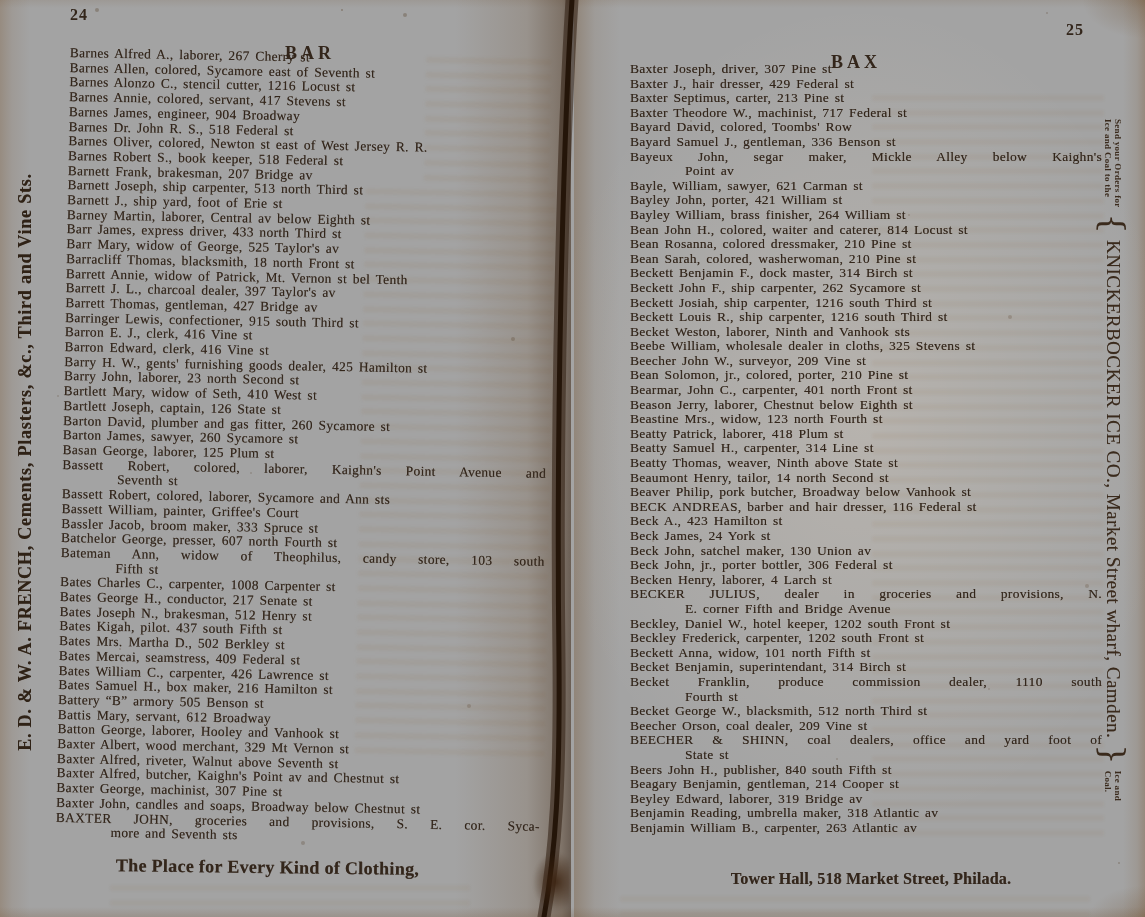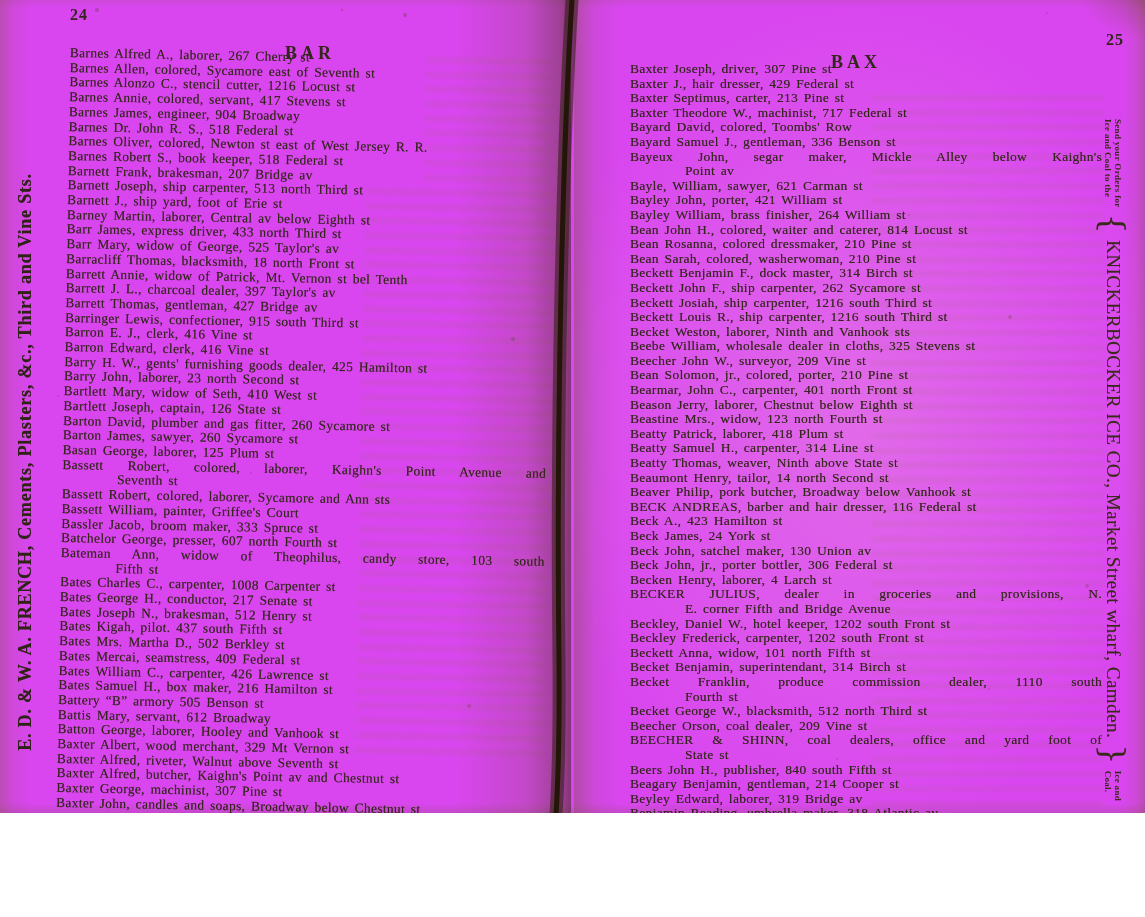--- a/index.html
+++ b/index.html
@@ -1,18 +1,18 @@
 <!DOCTYPE html>
 <html><head>
 <meta charset="utf-8">
 <style>
   html,body{margin:0;padding:0;}
   #canvas{
-    position:relative; width:1145px; height:813px; overflow:hidden;
-    background:#d946ef;
+    position:relative; width:1145px; height:917px; overflow:hidden;
+    background:#a3a3a3;
     font-family:"Liberation Serif", serif;
     color:#33261b;
   }
   
   .shading{
     position:absolute; inset:0; pointer-events:none;
     background:
       radial-gradient(90px 55px at 1145px 0px, rgba(110,78,45,.38), rgba(110,78,45,0) 70%),
       radial-gradient(80px 45px at 1145px 917px, rgba(110,78,45,.30), rgba(110,78,45,0) 70%),
       radial-gradient(400px 520px at 860px 420px, rgba(255,236,212,.22), rgba(255,236,212,0) 80%),
@@ -280,21 +280,21 @@
         </div>
       </div>
 
     <div class="footer-ad" id="footer-left">The Place for Every Kind of Clothing,</div>
 
     <div class="side-left">E. D. &amp; W. A. FRENCH, Cements, Plasters, &amp;c., Third and Vine Sts.</div>
   </div>
 
   <div style="position:absolute; inset:0;">
     <div class="hdr" style="left:796px; top:24px;">BAX</div>
-    <div class="pgnum" style="left:1066px; top:31px;margin-left:40px;">25</div>
+    <div class="pgnum" style="left:1066px; top:21px;">25</div>
 
     <div class="list" id="list-right">
         <div class="entry">
           <div class="l1">Baxter Joseph, driver, 307 Pine st</div>
         </div>
         <div class="entry">
           <div class="l1">Baxter J., hair dresser, 429 Federal st</div>
         </div>
         <div class="entry">
           <div class="l1">Baxter Septimus, carter, 213 Pine st</div>

